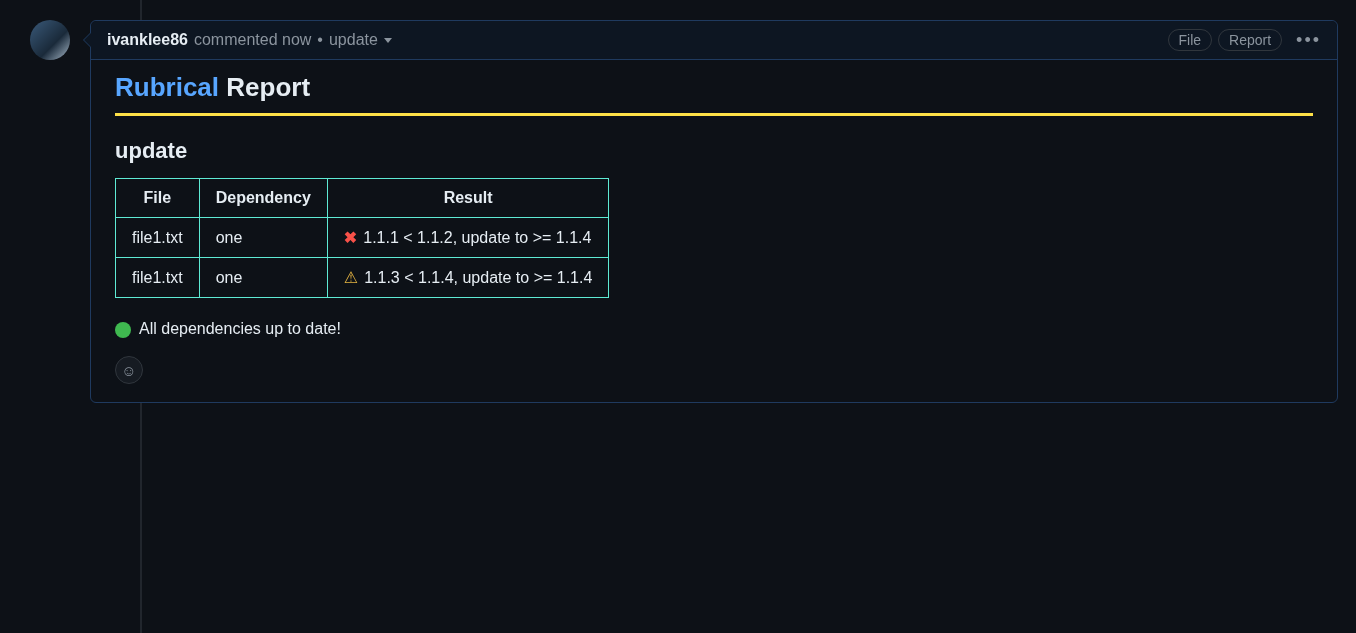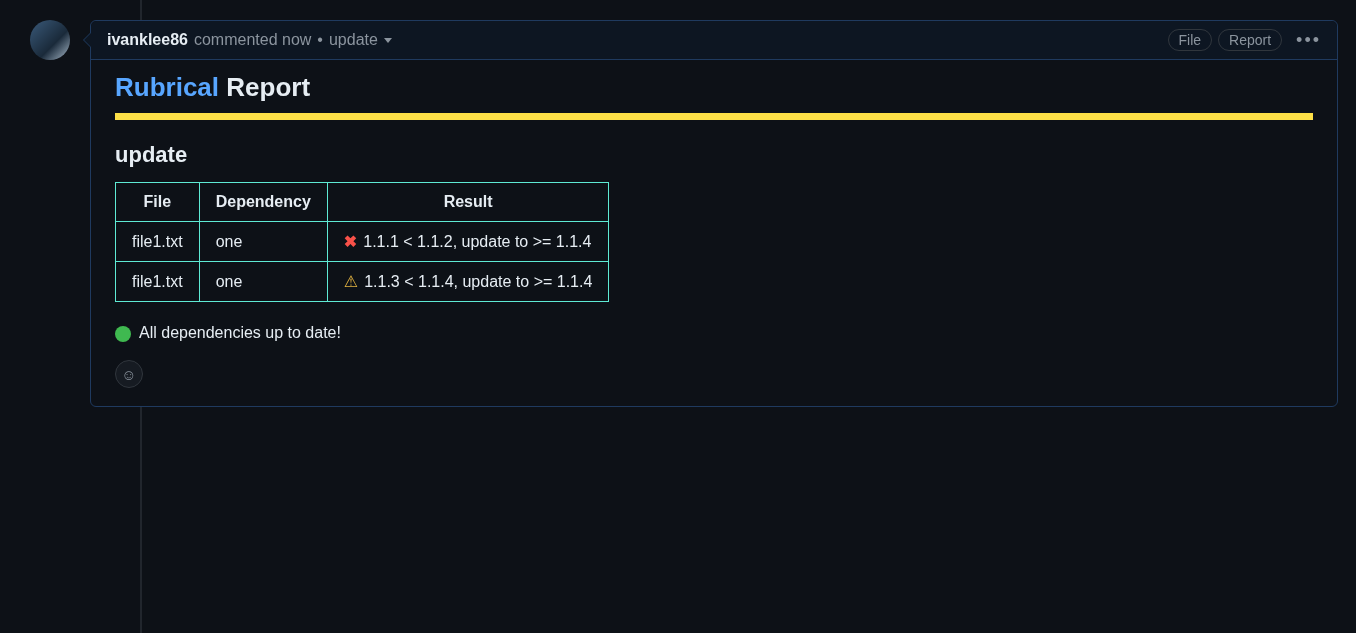--- a/index.html
+++ b/index.html
@@ -94,21 +94,21 @@
       color: #8b949e;
       font-size: 18px;
       letter-spacing: 2px;
       cursor: pointer;
     }
     .comment-body { padding: 12px 24px 18px 24px; }
     .report-title {
       font-size: 26px;
       font-weight: 700;
       padding-bottom: 10px;
-      border-bottom: 7px solid #fde047;
+      border-bottom: 3px solid #fde047;
       margin-bottom: 22px;
     }
     .rubrical-link { color: #58a6ff; }
     .section-title {
       font-size: 22px;
       font-weight: 600;
       margin-bottom: 14px;
       margin-top: 22px;
     }
     table {

